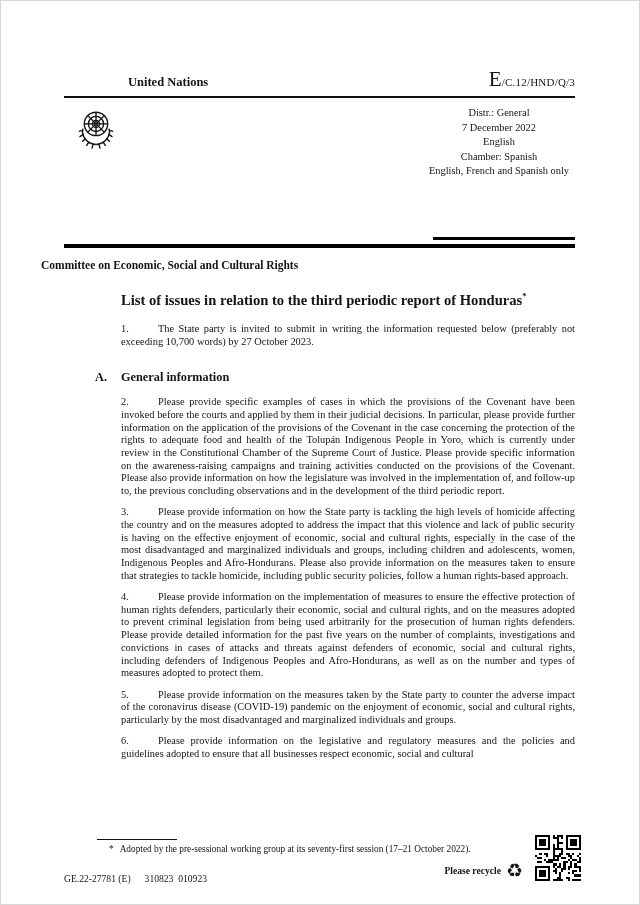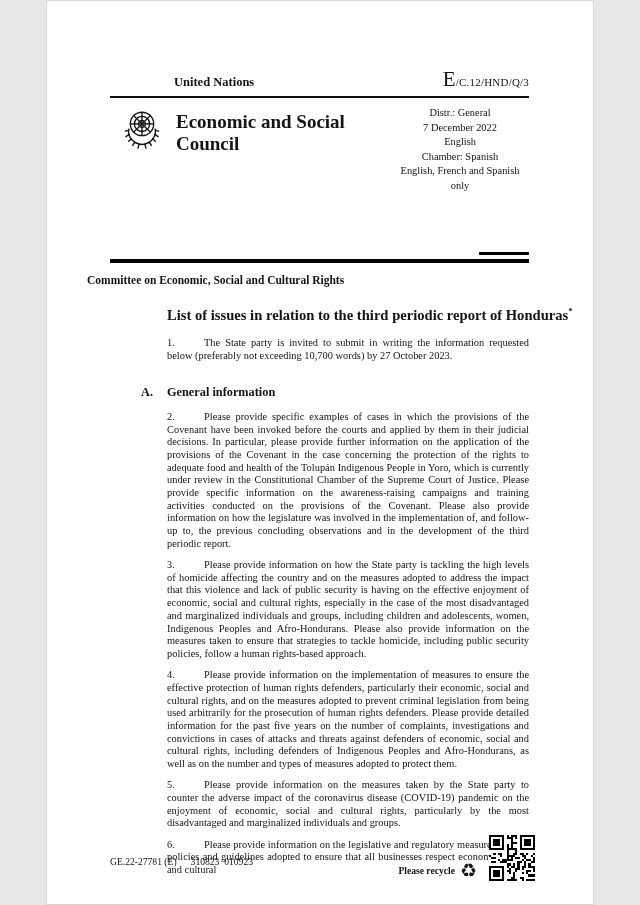--- a/index.html
+++ b/index.html
@@ -1,18 +1,18 @@
 <!DOCTYPE html>
 <html><head>
 <meta charset="utf-8">
 <style>
   html,body{margin:0;padding:0;background:#e8e8e8;}
   .page{
     position:relative;
-    width:548px;height:905px;
+    width:640px;height:905px;
     margin:0 auto;
     background:#ffffff;
     border:1px solid #d8d8d8;
     box-sizing:border-box;
     overflow:hidden;
     font-family:"Liberation Serif","DejaVu Serif",serif;
     color:#141414;
   }
   
   .masthead{padding:26px 64px 0 63px;}
@@ -36,21 +36,21 @@
   .para.intro{margin-top:12px;}
   .pnum{display:inline-block;width:37px;}
   .section-heading{display:flex;margin:22px 64px 11px 94px;font-weight:bold;font-size:12.3px;}
   .section-letter{width:26px;flex:0 0 auto;}
   
   .footnote-area{position:absolute;left:96px;bottom:49px;width:440px;}
   .fn-rule{width:80px;height:1px;background:#111;margin-bottom:4px;}
   .fn-text{font-size:9.3px;line-height:11.5px;padding-left:12px;}
   .fn-marker{display:inline-block;margin-right:6px;}
   
-  .footer-left{position:absolute;left:63px;bottom:37px;font-size:9.6px;white-space:pre;}
+  .footer-left{position:absolute;left:63px;bottom:20px;font-size:9.6px;white-space:pre;}
   .footer-left .codes{margin-left:14px;}
   .recycle-wrap{position:absolute;right:116px;bottom:24px;display:flex;align-items:center;margin-top:38px;}
   .recycle-label{font-weight:bold;font-size:9.6px;}
   .recycle-icon{font-family:"DejaVu Sans",sans-serif;font-size:19px;line-height:19px;margin-left:5px;}
   .qr{position:absolute;right:58px;bottom:23px;width:46px;height:46px;}
 </style>
 </head>
 <body>
 
 <div class="page">
@@ -72,21 +72,20 @@
             <line x1="32" y1="9" x2="32" y2="43"></line>
             <line x1="20" y1="14" x2="44" y2="38"></line>
             <line x1="44" y1="14" x2="20" y2="38"></line>
             <path d="M13 33 C10 45 20 55 32 56"></path>
             <path d="M51 33 C54 45 44 55 32 56"></path>
             <path d="M13 35 l-6 2 M14 41 l-6 4 M17 47 l-5 5 M22 52 l-4 6 M28 55 l-2 7"></path>
             <path d="M51 35 l6 2 M50 41 l6 4 M47 47 l5 5 M42 52 l4 6 M36 55 l2 7"></path>
           </g>
         </svg>
       </div>
-      <div class="council-title">Economic and Social Council</div>
       <div class="distr-block">
         <div>Distr.: General</div>
         <div>7 December 2022</div>
         <div>English</div>
         <div>Chamber: Spanish</div>
         <div>English, French and Spanish only</div>
       </div>
     </div>
   </div>
 
@@ -107,20 +106,24 @@
   <p class="para"><span class="pnum">2.</span><span>Please provide specific examples of cases in which the provisions of the Covenant have been invoked before the courts and applied by them in their judicial decisions. In particular, please provide further information on the application of the provisions of the Covenant in the case concerning the protection of the rights to adequate food and health of the Tolupán Indigenous People in Yoro, which is currently under review in the Constitutional Chamber of the Supreme Court of Justice. Please provide specific information on the awareness-raising campaigns and training activities conducted on the provisions of the Covenant. Please also provide information on how the legislature was involved in the implementation of, and follow-up to, the previous concluding observations and in the development of the third periodic report.</span></p>
 
   <p class="para"><span class="pnum">3.</span><span>Please provide information on how the State party is tackling the high levels of homicide affecting the country and on the measures adopted to address the impact that this violence and lack of public security is having on the effective enjoyment of economic, social and cultural rights, especially in the case of the most disadvantaged and marginalized individuals and groups, including children and adolescents, women, Indigenous Peoples and Afro-Hondurans. Please also provide information on the measures taken to ensure that strategies to tackle homicide, including public security policies, follow a human rights-based approach.</span></p>
 
   <p class="para"><span class="pnum">4.</span><span>Please provide information on the implementation of measures to ensure the effective protection of human rights defenders, particularly their economic, social and cultural rights, and on the measures adopted to prevent criminal legislation from being used arbitrarily for the prosecution of human rights defenders. Please provide detailed information for the past five years on the number of complaints, investigations and convictions in cases of attacks and threats against defenders of economic, social and cultural rights, including defenders of Indigenous Peoples and Afro-Hondurans, as well as on the number and types of measures adopted to protect them.</span></p>
 
   <p class="para"><span class="pnum">5.</span><span>Please provide information on the measures taken by the State party to counter the adverse impact of the coronavirus disease (COVID-19) pandemic on the enjoyment of economic, social and cultural rights, particularly by the most disadvantaged and marginalized individuals and groups.</span></p>
 
   <p class="para"><span class="pnum">6.</span><span>Please provide information on the legislative and regulatory measures and the policies and guidelines adopted to ensure that all businesses respect economic, social and cultural</span></p>
 
+  <div class="footnote-area">
+    <div class="fn-rule"></div>
+    <div class="fn-text"><span class="fn-marker">*</span><span>Adopted by the pre-sessional working group at its seventy-first session (17–21 October 2022).</span></div>
+  </div>
 
   <div class="footer-left"><span>GE.22-27781 (E)</span><span class="codes">310823  010923</span></div>
 
   <div class="recycle-wrap">
     <span class="recycle-label">Please recycle</span>
     <span class="recycle-icon">♻</span>
   </div>
 
   <div class="qr"><svg viewBox="0 0 21 21" width="100%" height="100%" shape-rendering="crispEdges">
         <rect x="0" y="0" width="21" height="21" fill="#fff"></rect>

